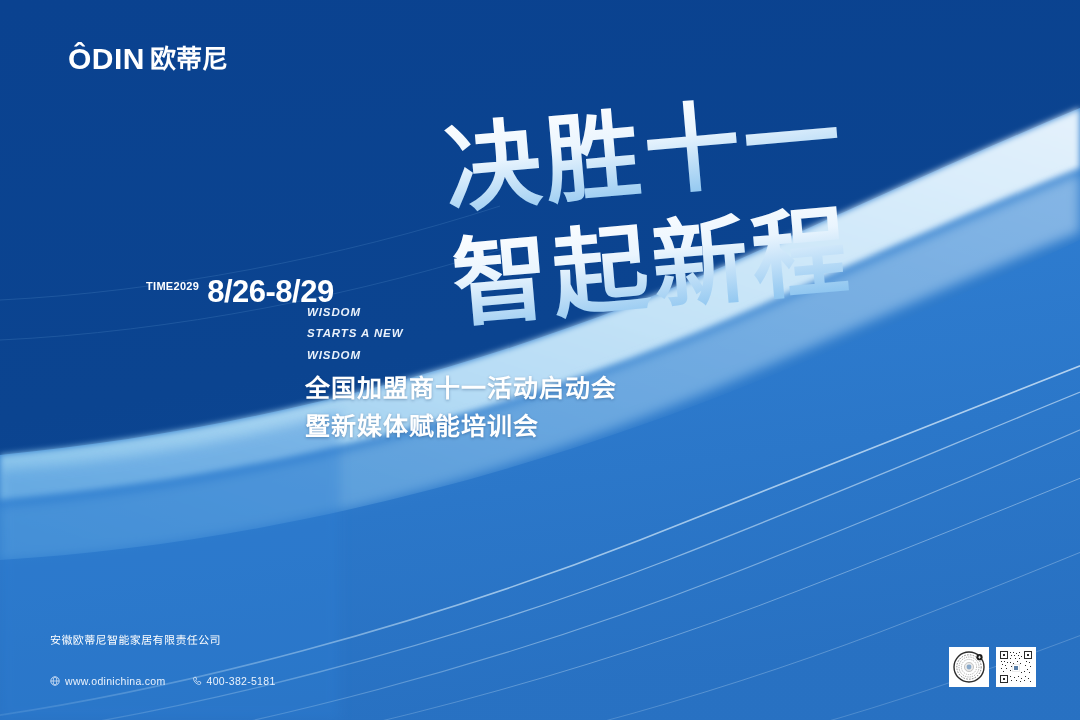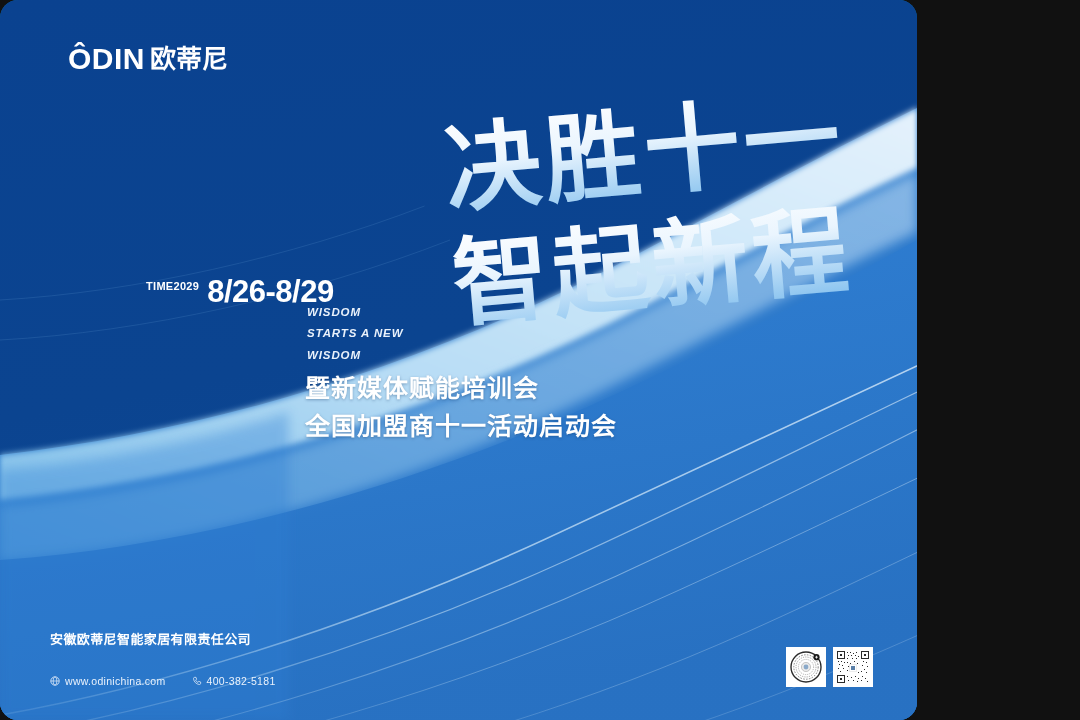--- a/index.html
+++ b/index.html
@@ -3,27 +3,26 @@
 <meta charset="utf-8">
 <title>ODIN Event Poster</title>
 <style>
   html, body {
     margin: 0;
     padding: 0;
     background: #111;
   }
   #poster {
     position: relative;
-    width: 917px;
+    width: 1080px;
     height: 720px;
     overflow: hidden;
     font-family: "Liberation Sans", "DejaVu Sans", sans-serif;
     background: #0369a1;
     user-select: none;
-    border-radius: 18px;
   }
 
   
   .bg-layer {
     position: absolute;
     inset: 0;
     width: 100%;
     height: 100%;
     display: block;
   }
@@ -132,22 +131,22 @@
 
   
   .footer {
     position: absolute;
     left: 50px;
     bottom: 33px;
     z-index: 20;
   }
   .footer-company {
     color: #ffffff;
-    font-size: 13px;
-    font-weight: 700;
+    font-size: 11px;
+    font-weight: 400;
     letter-spacing: 0.4px;
     line-height: 1.5;
     font-family: "DejaVu Sans", "Liberation Sans", sans-serif;
   }
   .footer-contact {
     display: flex;
     align-items: center;
     gap: 26px;
     margin-top: 6px;
   }
@@ -293,22 +292,22 @@
     <div class="time-value">8/26-8/29</div>
   </div>
 
   <div class="tagline">
     <div>WISDOM</div>
     <div>STARTS A NEW</div>
     <div>WISDOM</div>
   </div>
 
   <div class="subtitle">
+    <div>全国加盟商十一活动启动会</div>
     <div>暨新媒体赋能培训会</div>
-    <div>全国加盟商十一活动启动会</div>
   </div>
 
   <div class="footer">
     <div class="footer-company">安徽欧蒂尼智能家居有限责任公司</div>
     <div class="footer-contact">
       <div class="contact-item">
         <svg width="10" height="10" viewBox="0 0 12 12">
           <circle cx="6" cy="6" r="5" fill="none" stroke="#eaf2fc" stroke-width="1"></circle>
           <ellipse cx="6" cy="6" rx="2.2" ry="5" fill="none" stroke="#eaf2fc" stroke-width="0.8"></ellipse>
           <line x1="1" y1="6" x2="11" y2="6" stroke="#eaf2fc" stroke-width="0.8"></line>

